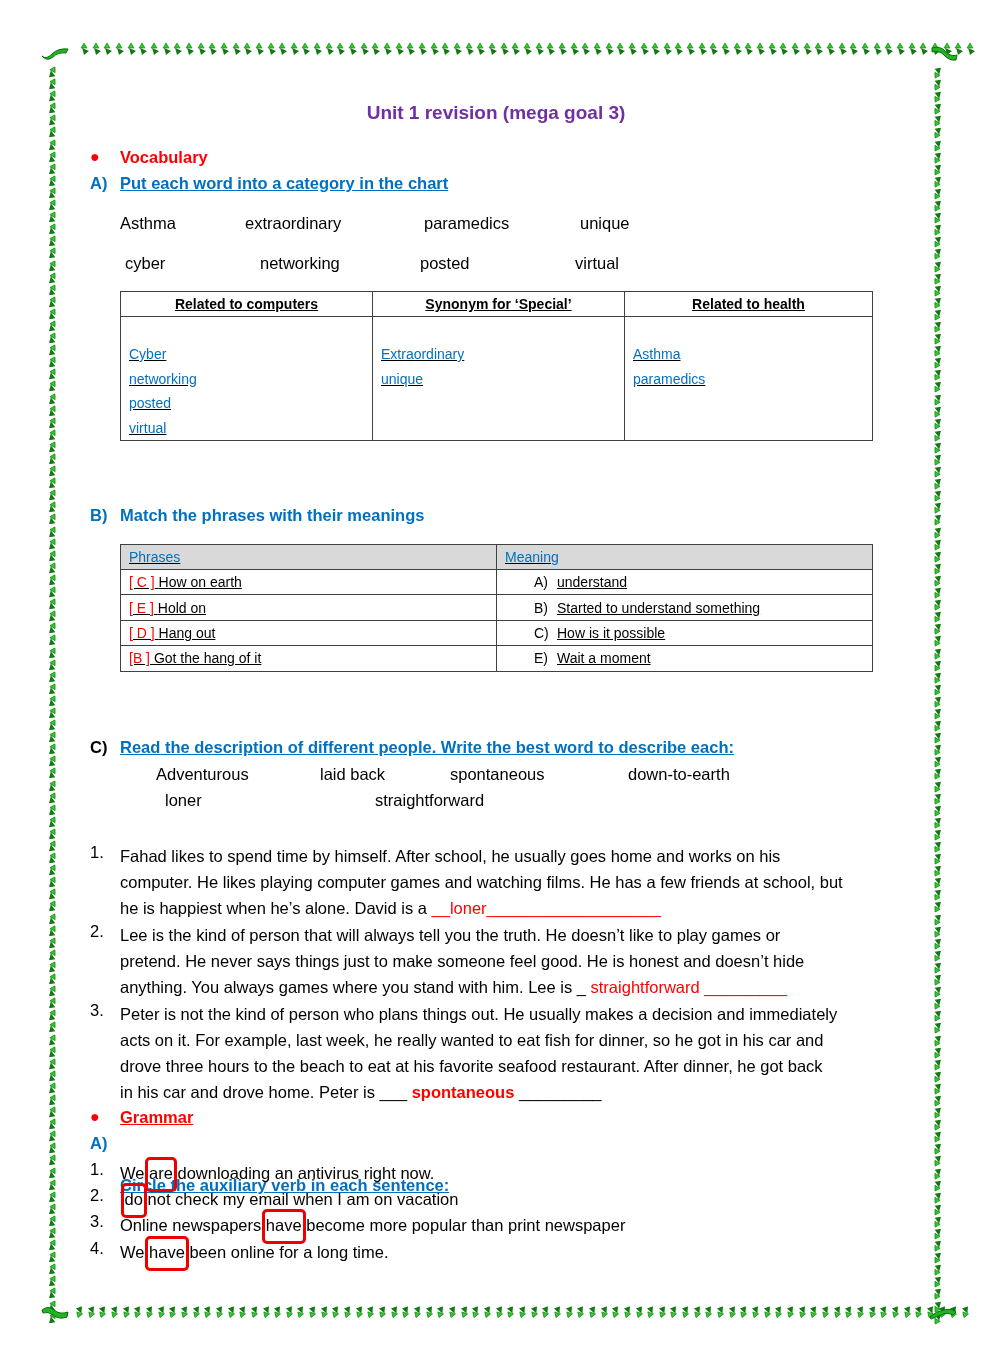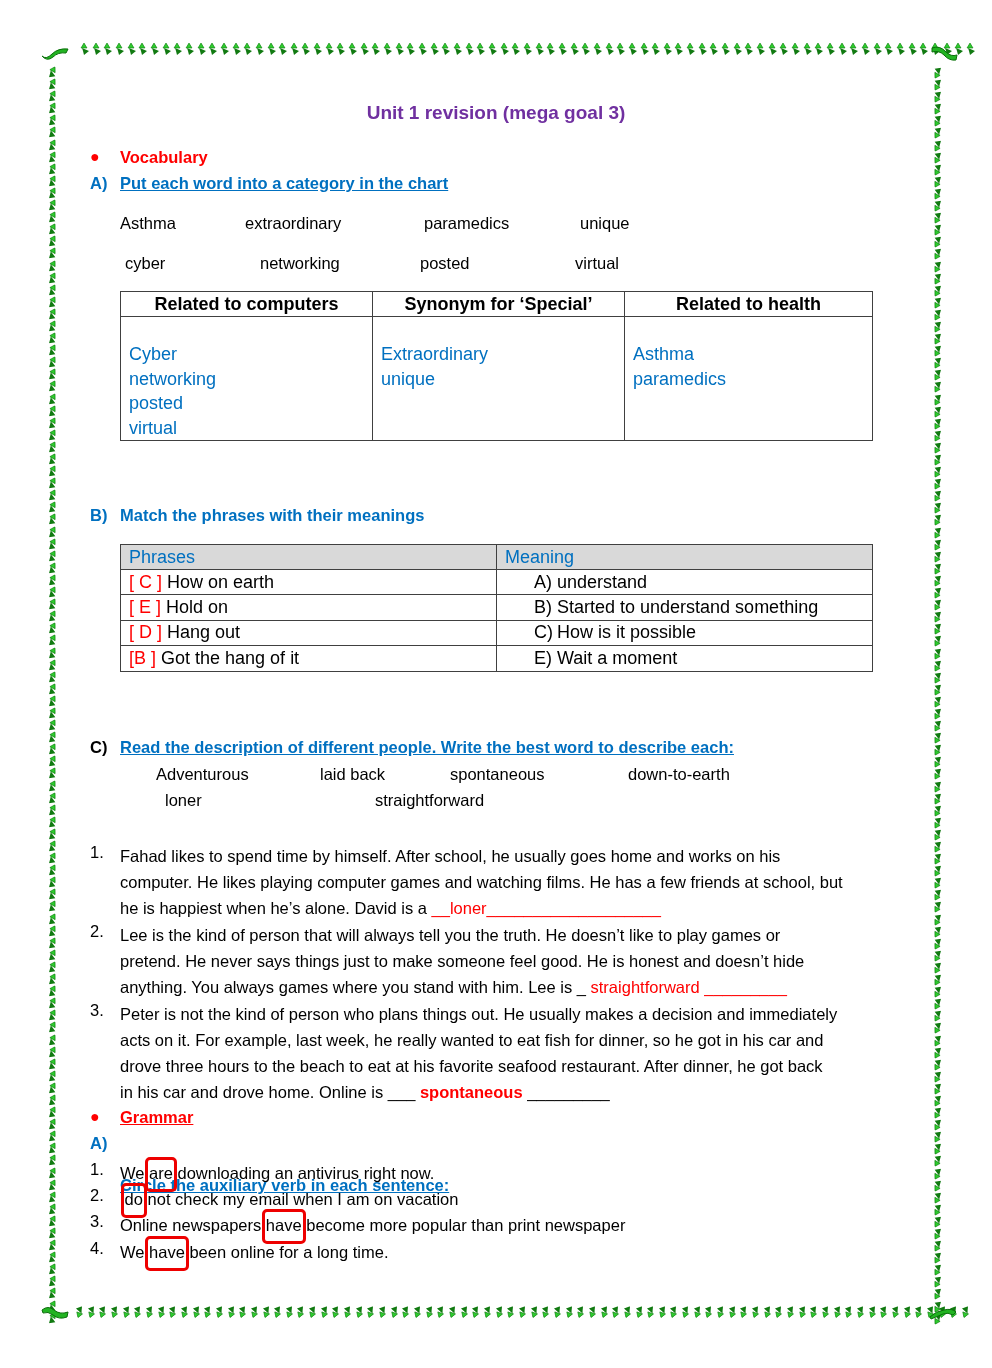--- a/index.html
+++ b/index.html
@@ -16,21 +16,21 @@
   .title { left:0; width:992px; top:102px; text-align:center; color:#7030a0;
            font-weight:bold; font-size:19px; }
   .bullet { font-size:16px; }
   .red { color:#ff0000; }
   .blue { color:#0070c0; }
   .bold { font-weight:bold; }
   .ul { text-decoration:underline; }
   .h { font-size:16.5px; font-weight:bold; }
   .t { font-size:16.5px; }
 
-  table { border-collapse:collapse; position:absolute; font-size:18px; }
+  table { border-collapse:collapse; position:absolute; font-size:14px;text-decoration:underline; }
   table td, table th { border:1px solid #404040; padding:0 8px; }
   .cat th { height:24px; font-weight:bold; text-align:center; }
   .cat td { vertical-align:top; color:#0070c0; line-height:24.5px; padding-top:25px; height:121px; box-sizing:border-box;}
   .match th { background:#d9d9d9; color:#0070c0; font-weight:normal; text-align:left; height:24px; padding:0 8px; }
   .match td { height:24.4px; padding:0 8px; }
   .match .mean { padding-left:37px; }
   .match .mean span.l { display:inline-block; width:23px; }
 
   .para { position:absolute; left:120px; width:810px; font-size:16.5px; line-height:26px; }
   .num { position:absolute; left:90px; font-size:16.5px; }
@@ -2329,21 +2329,21 @@
     <div>Lee is the kind of person that will always tell you the truth. He doesn’t like to play games or</div>
     <div>pretend. He never says things just to make someone feel good. He is honest and doesn’t hide</div>
     <div><span>anything. You always games where you stand with him. Lee is _ </span><span class="red">straightforward _________</span></div>
   </div>
 
   <div class="num" style="top:1001px;">3.</div>
   <div class="para" style="top:1001px;">
     <div>Peter is not the kind of person who plans things out. He usually makes a decision and immediately</div>
     <div>acts on it. For example, last week, he really wanted to eat fish for dinner, so he got in his car and</div>
     <div>drove three hours to the beach to eat at his favorite seafood restaurant. After dinner, he got back</div>
-    <div><span>in his car and drove home. Online is ___ </span><span class="red bold">spontaneous</span><span> _________</span></div>
+    <div><span>in his car and drove home. Peter is ___ </span><span class="red bold">spontaneous</span><span> _________</span></div>
   </div>
 
   <div class="abs bullet red" style="left:90px; top:1108px;">●</div>
   <div class="abs h red ul" style="left:120px; top:1108px;">Grammar</div>
   <div class="abs h blue" style="left:90px; top:1134px;">A)</div>
   <div class="abs h blue ul" style="left:120px; top:1176px;">Circle the auxiliary verb in each sentence:</div>
 
   <div id="grammar-items">
       <div class="num" style="top: 1160px;">1.</div>
       <div class="para" style="top: 1160px; white-space: pre;"><span>We </span><span style="position:relative;display:inline-block;"><span>are</span><span class="circ" style="left:-4px;top:-3px;right:-4px;bottom:-6px;"></span></span><span> downloading an antivirus right now.</span></div>

